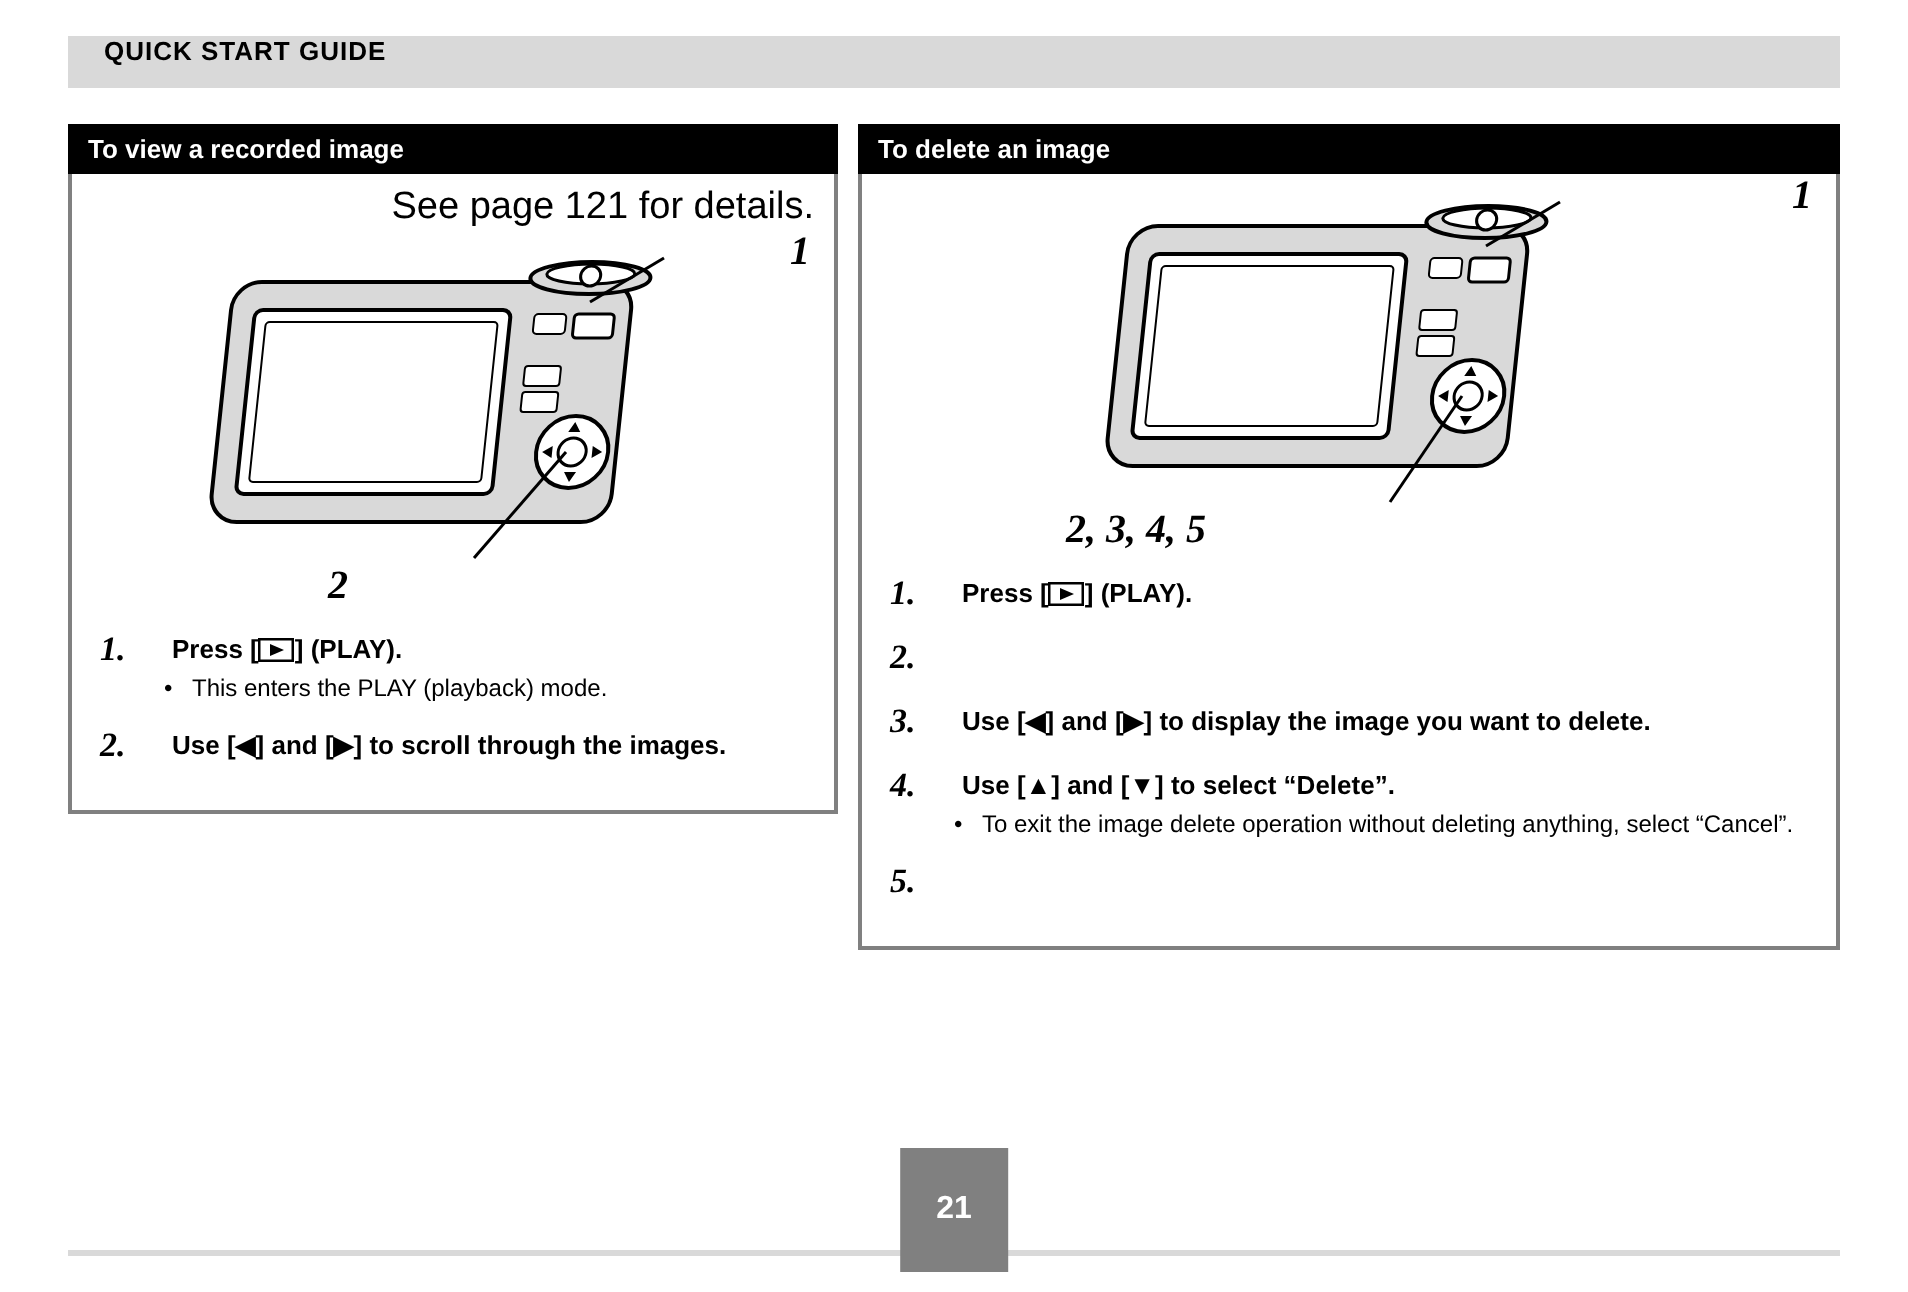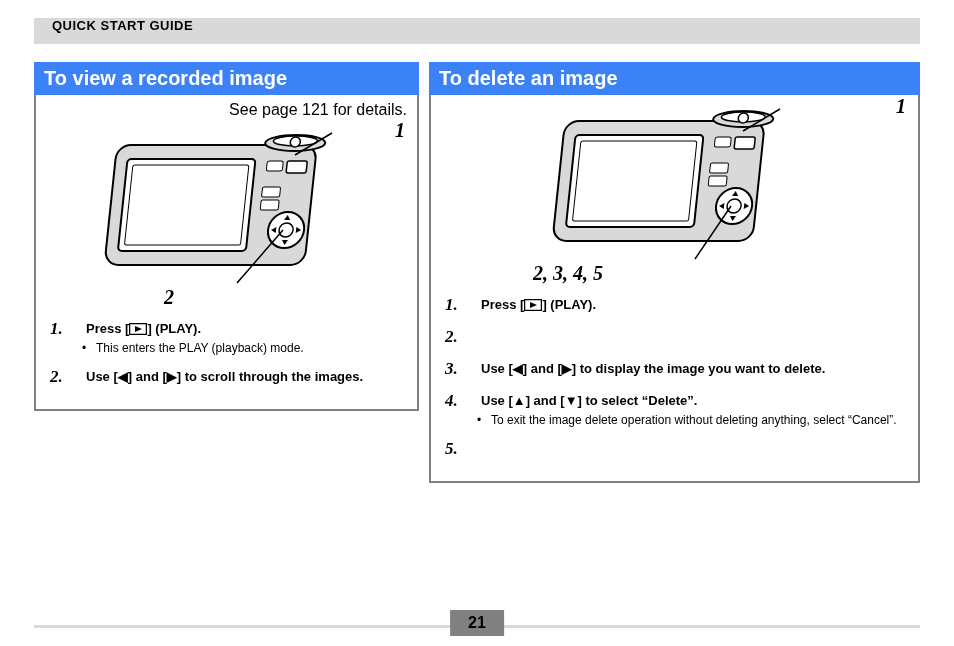--- a/index.html
+++ b/index.html
@@ -34,37 +34,37 @@
     display: flex;
     gap: 10px;
   }
   .col {
     display: flex;
     flex-direction: column;
   }
   .col-left { width: 385px; }
   .col-right { flex: 1; }
   .panel-title {
-    background: #3b82f6;
+    background: #000000;
     color: #fff;
     font-weight: bold;
-    font-size: 20px;
+    font-size: 13px;
     padding: 5px 10px;
     margin-bottom: 0;
   }
   .panel-box {
     border-left: 2px solid #808080;
     border-right: 2px solid #808080;
     border-bottom: 2px solid #808080;
     padding: 6px 10px 10px 10px;
     position: relative;
   }
   .see-page {
     text-align: right;
-    font-size: 16px;
+    font-size: 19px;
     margin-bottom: 6px;
   }
   .camera-wrap {
     position: relative;
     height: 190px;
     display: flex;
     justify-content: center;
     align-items: flex-start;
   }
   .camera-svg { display: block; margin: 0 auto; }
@@ -102,24 +102,24 @@
     right: 34px;
     height: 2px;
     border-top: 3px solid #d9d9d9;
   }
   .page-badge {
     position: absolute;
     bottom: 10px;
     left: 50%;
     transform: translateX(-50%);
     background: #808080;
-    color: #000000;
+    color: #ffffff;
     font-weight: bold;
     font-size: 16px;
-    padding: 4px 18px;
+    padding: 22px 18px;
   }
 </style>
 </head>
 <body>
 
 <div class="header-bar">
   <span>QUICK START GUIDE</span>
 </div>
 
 <div class="content">

